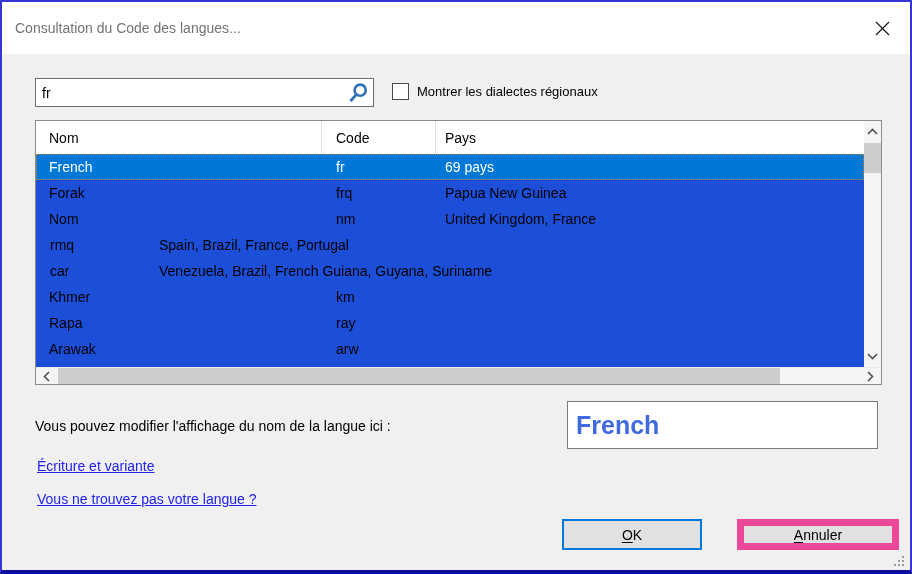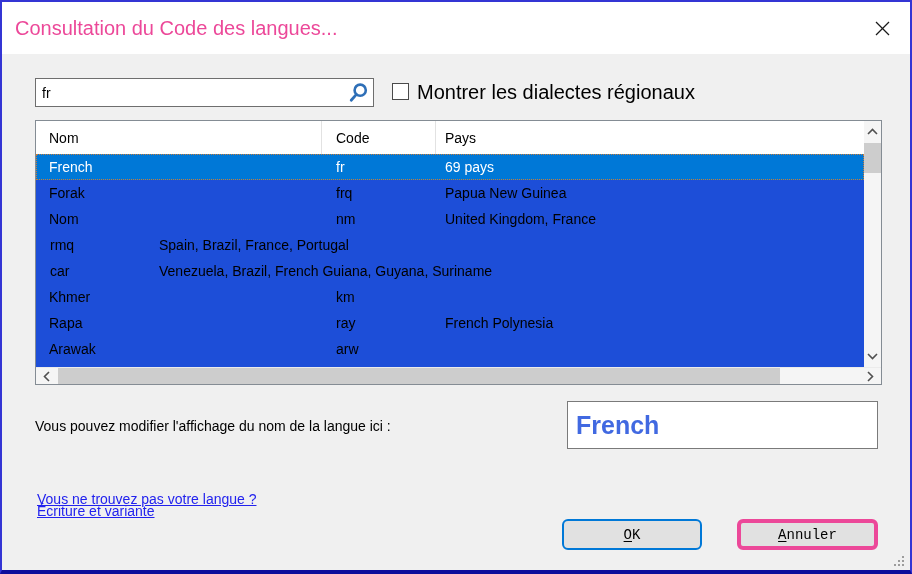--- a/index.html
+++ b/index.html
@@ -15,21 +15,21 @@
   }
 
   
   .titlebar {
     position: absolute; left: 0; top: 0; right: 0; height: 52px;
     background: #ffffff;
   }
   .titlebar .title {
     position: absolute; left: 13px; top: 0; height: 52px;
     display: flex; align-items: center;
-    font-size: 20px; color: #ec4899;
+    font-size: 14px; color: #737373;
   }
   .close-btn {
     position: absolute; right: 12px; top: 11px; width: 32px; height: 30px;
     display: flex; align-items: center; justify-content: center;
     cursor: pointer; background: transparent; border: none;
   }
 
   
   .search-box {
     position: absolute; left: 33px; top: 76px; width: 339px; height: 29px;
@@ -44,21 +44,21 @@
   .search-icon {
     position: absolute; right: 4px; top: 3px; width: 22px; height: 22px;
     pointer-events: none;
   }
   .checkbox {
     position: absolute; left: 390px; top: 81px; width: 17px; height: 17px;
     background: #fff; border: 1px solid #4a4a4a; cursor: pointer;
   }
   .checkbox-label {
     position: absolute; left: 415px; top: 82px;
-    font-size: 20px; color: #000; line-height: 16px;
+    font-size: 13px; color: #000; line-height: 16px;
   }
 
   
   .table {
     position: absolute; left: 33px; top: 118px; width: 847px; height: 265px;
     background: #1d4ed8; border: 1px solid #848c94;
   }
   .list-area {
     position: absolute; left: 0; top: 0; right: 17px; bottom: 17px;
     overflow: hidden;
@@ -132,30 +132,30 @@
     position: absolute; left: 0; top: 0; width: 100%; height: 100%;
     border: none; outline: none; background: transparent;
     font-family: "Liberation Sans", sans-serif;
     font-size: 25px; font-weight: bold; color: #4169e1;
     padding: 0 8px;
   }
   .link {
     position: absolute; font-size: 14px; color: #2222ee;
     text-decoration: underline; cursor: pointer;
   }
-  .link.l1 { left: 35px; top: 456px; margin-top: 45px; }
+  .link.l1 { left: 35px; top: 456px; }
   .link.l2 { left: 35px; top: 489px; }
 
   .btn {
     position: absolute; top: 517px; height: 31px;
-    background: #e1e1e1; font-family: Liberation Mono, monospace;
-    font-size: 14px; color: #000; cursor: pointer; border-radius: 6px;
+    background: #e1e1e1; font-family: Liberation Sans, sans-serif;
+    font-size: 14px; color: #000; cursor: pointer;
   }
   .btn.ok { left: 560px; width: 140px; border: 2px solid #0078d7; }
-  .btn.cancel { left: 735px; width: 141px; border: 4px solid #ec4899; }
+  .btn.cancel { left: 735px; width: 162px; border: 7px solid #ec4899; }
   .mnemonic { text-decoration: underline; text-underline-offset: 2px; }
 
   .resize-grip { position: absolute; right: 5px; bottom: 3px; width: 13px; height: 13px; }
 
   svg { display: block; }
 </style>
 </head>
 <body>
 
 <div class="dialog">
@@ -213,21 +213,20 @@
             <div class="cell code">car</div>
             <div class="cell pays">Venezuela, Brazil, French Guiana, Guyana, Suriname</div>
           </div>
           <div class="trow">
             <div class="cell nom">Khmer</div>
             <div class="cell code">km</div>
           </div>
           <div class="trow">
             <div class="cell nom">Rapa</div>
             <div class="cell code">ray</div>
-            <div class="cell pays">French Polynesia</div>
           </div>
           <div class="trow">
             <div class="cell nom">Arawak</div>
             <div class="cell code">arw</div>
           </div>
         </div>
     </div>
 
     <div class="vscroll">
       <span class="arrow-up">

